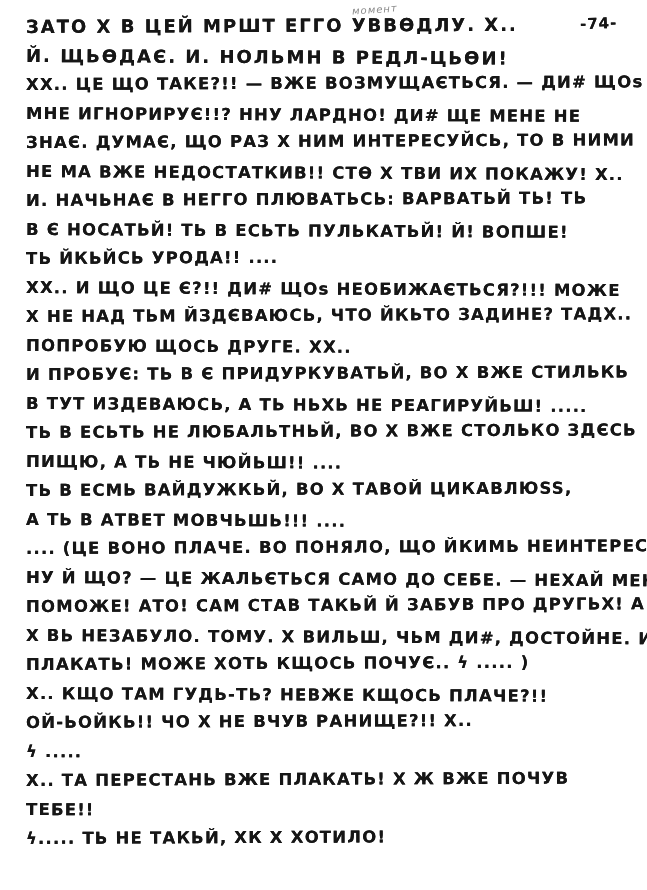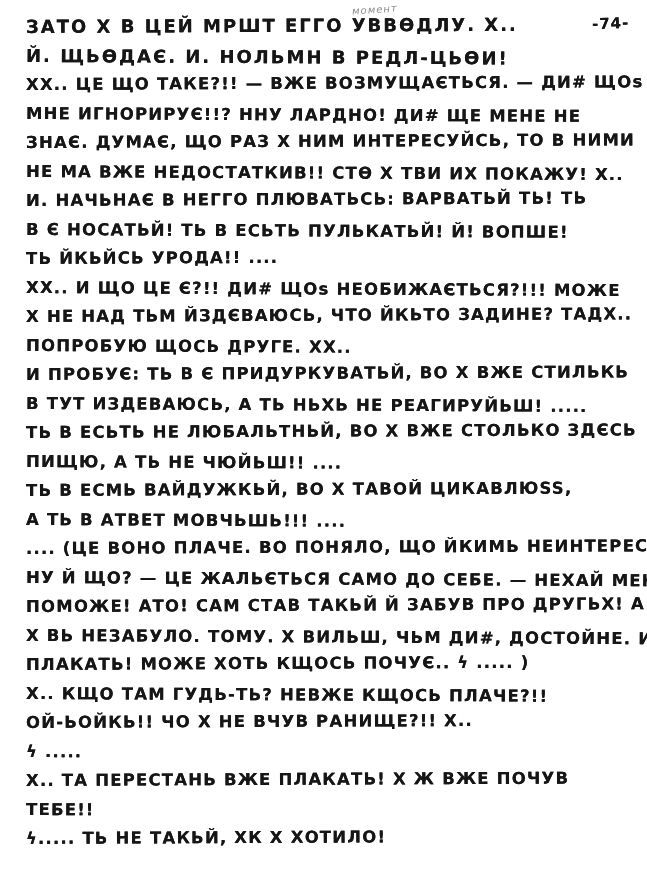--- a/index.html
+++ b/index.html
@@ -13,21 +13,21 @@
     height: 890px;
     background: #ffffff;
     overflow: hidden;
     font-family: "DejaVu Sans", sans-serif;
     color: #161616;
   }
   .lines {
     position: absolute;
     left: 26px;
     top: 12px;
-    right: 4px;
+    right: 16px;
   }
   .hw-line {
     white-space: nowrap;
     font-size: 16.5px;
     font-weight: bold;
     letter-spacing: 1.2px;
     line-height: 29px;
     height: 29px;
     transform: rotate(-0.25deg);
     transform-origin: left center;

